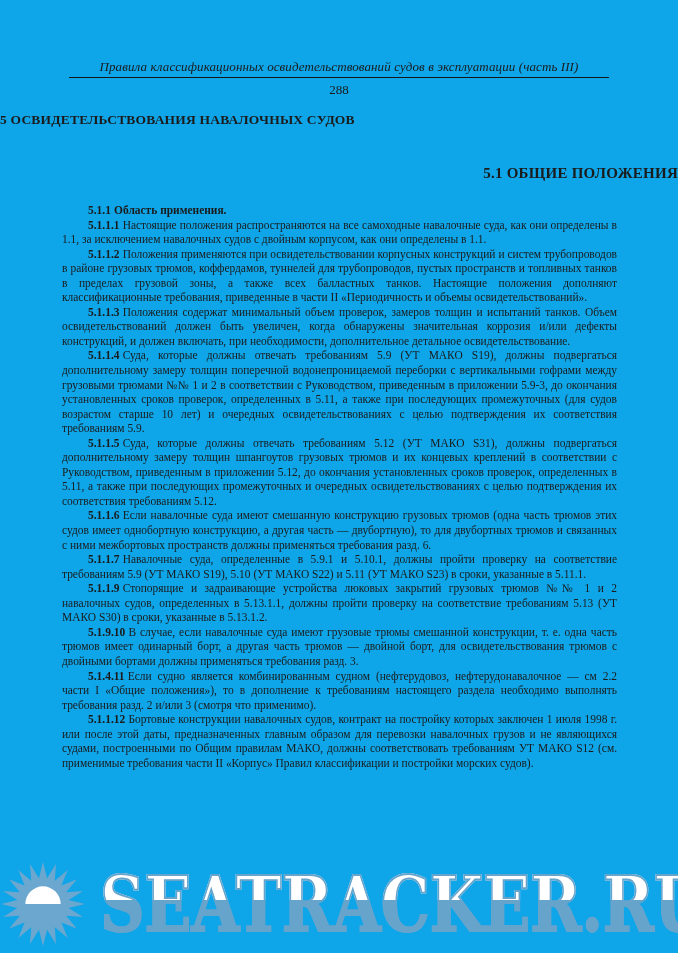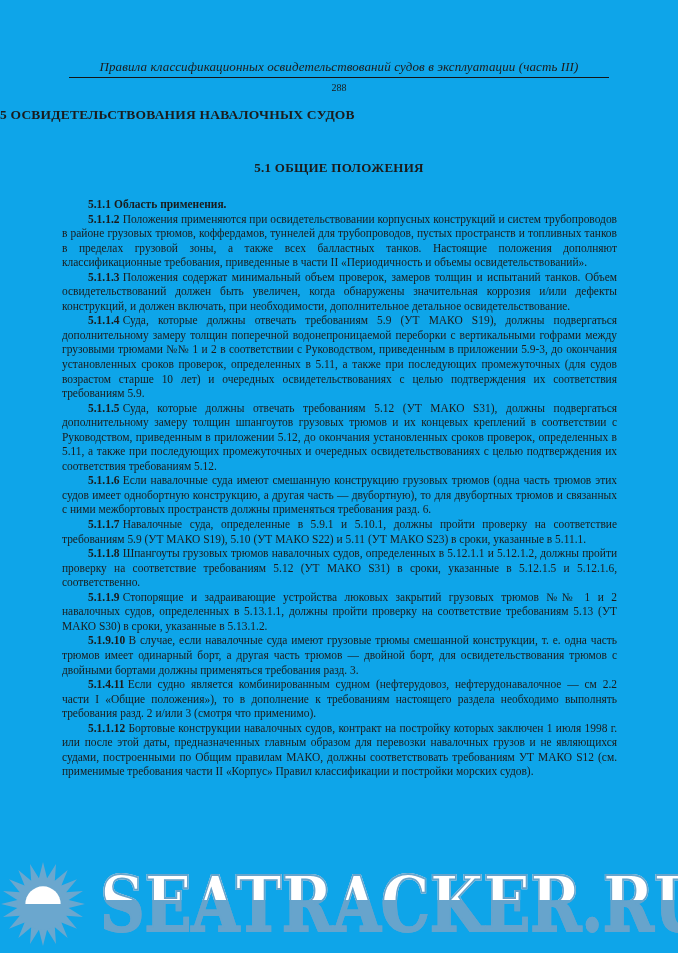--- a/index.html
+++ b/index.html
@@ -18,33 +18,33 @@
     font-size:13px;
     letter-spacing:.1px;
   }
   .rh-rule{
     width:540px;
     margin:2px auto 0;
     border-bottom:1.6px solid #151515;
   }
   .page-number{
     text-align:center;
-    font-size:10px;
+    font-size:13px;
     margin-top:4px;
   }
   .chapter-title{
     font-weight:bold;
     font-size:13.5px;
     letter-spacing:.2px;
     margin-top:14px;
   }
   .section-heading{
-    text-align:center;
+    text-align:right;
     font-weight:bold;
-    font-size:13px;
+    font-size:15px;
     letter-spacing:.25px;
     margin-top:37px;
   }
   .body-text{
     margin:21px 61px 0 62px;
     text-align:justify;
     font-size:11.45px;
     line-height:14.55px;
   }
   .para{margin:0;text-indent:26px;}
@@ -92,27 +92,27 @@
   </div>
   <div class="rh-rule"></div>
   <div class="page-number">288</div>
 
   <div class="chapter-title">5 ОСВИДЕТЕЛЬСТВОВАНИЯ НАВАЛОЧНЫХ СУДОВ</div>
 
   <div class="section-heading">5.1 ОБЩИЕ ПОЛОЖЕНИЯ</div>
 
   <div class="body-text" id="paragraphs">
       <p class="para para-heading"><span class="pnum">5.1.1</span><span>Область применения.</span></p>
+      <p class="para"><span class="pnum">5.1.1.1</span><span>Настоящие положения распространяются на все самоходные навалочные суда, как они определены в 1.1, за исключением навалочных судов с двойным корпусом, как они определены в 1.1.</span></p>
       <p class="para"><span class="pnum">5.1.1.2</span><span>Положения применяются при освидетельствовании корпусных конструкций и систем трубопроводов в районе грузовых трюмов, коффердамов, туннелей для трубопроводов, пустых пространств и топливных танков в пределах грузовой зоны, а также всех балластных танков. Настоящие положения дополняют классификационные требования, приведенные в части II «Периодичность и объемы освидетельствований».</span></p>
       <p class="para"><span class="pnum">5.1.1.3</span><span>Положения содержат минимальный объем проверок, замеров толщин и испытаний танков. Объем освидетельствований должен быть увеличен, когда обнаружены значительная коррозия и/или дефекты конструкций, и должен включать, при необходимости, дополнительное детальное освидетельствование.</span></p>
       <p class="para"><span class="pnum">5.1.1.4</span><span>Суда, которые должны отвечать требованиям 5.9 (УТ МАКО S19), должны подвергаться дополнительному замеру толщин поперечной водонепроницаемой переборки с вертикальными гофрами между грузовыми трюмами №№ 1 и 2 в соответствии с Руководством, приведенным в приложении 5.9-3, до окончания установленных сроков проверок, определенных в 5.11, а также при последующих промежуточных (для судов возрастом старше 10 лет) и очередных освидетельствованиях с целью подтверждения их соответствия требованиям 5.9.</span></p>
       <p class="para"><span class="pnum">5.1.1.5</span><span>Суда, которые должны отвечать требованиям 5.12 (УТ МАКО S31), должны подвергаться дополнительному замеру толщин шпангоутов грузовых трюмов и их концевых креплений в соответствии с Руководством, приведенным в приложении 5.12, до окончания установленных сроков проверок, определенных в 5.11, а также при последующих промежуточных и очередных освидетельствованиях с целью подтверждения их соответствия требованиям 5.12.</span></p>
       <p class="para"><span class="pnum">5.1.1.6</span><span>Если навалочные суда имеют смешанную конструкцию грузовых трюмов (одна часть трюмов этих судов имеет однобортную конструкцию, а другая часть — двубортную), то для двубортных трюмов и связанных с ними межбортовых пространств должны применяться требования разд. 6.</span></p>
       <p class="para"><span class="pnum">5.1.1.7</span><span>Навалочные суда, определенные в 5.9.1 и 5.10.1, должны пройти проверку на соответствие требованиям 5.9 (УТ МАКО S19), 5.10 (УТ МАКО S22) и 5.11 (УТ МАКО S23) в сроки, указанные в 5.11.1.</span></p>
-      <p class="para"><span class="pnum">5.1.1.8</span><span>Шпангоуты грузовых трюмов навалочных судов, определенных в 5.12.1.1 и 5.12.1.2, должны пройти проверку на соответствие требованиям 5.12 (УТ МАКО S31) в сроки, указанные в 5.12.1.5 и 5.12.1.6, соответственно.</span></p>
       <p class="para"><span class="pnum">5.1.1.9</span><span>Стопорящие и задраивающие устройства люковых закрытий грузовых трюмов №№ 1 и 2 навалочных судов, определенных в 5.13.1.1, должны пройти проверку на соответствие требованиям 5.13 (УТ МАКО S30) в сроки, указанные в 5.13.1.2.</span></p>
       <p class="para"><span class="pnum">5.1.9.10</span><span>В случае, если навалочные суда имеют грузовые трюмы смешанной конструкции, т. е. одна часть трюмов имеет одинарный борт, а другая часть трюмов — двойной борт, для освидетельствования трюмов с двойными бортами должны применяться требования разд. 3.</span></p>
       <p class="para"><span class="pnum">5.1.4.11</span><span>Если судно является комбинированным судном (нефтерудовоз, нефтерудонавалочное — см 2.2 части I «Общие положения»), то в дополнение к требованиям настоящего раздела необходимо выполнять требования разд. 2 и/или 3 (смотря что применимо).</span></p>
       <p class="para"><span class="pnum">5.1.1.12</span><span>Бортовые конструкции навалочных судов, контракт на постройку которых заключен 1 июля 1998 г. или после этой даты, предназначенных главным образом для перевозки навалочных грузов и не являющихся судами, построенными по Общим правилам МАКО, должны соответствовать требованиям УТ МАКО S12 (см. применимые требования части II «Корпус» Правил классификации и постройки морских судов).</span></p>
     </div>
 
   <div class="watermark">
     <svg class="sun" viewBox="0 0 100 100" aria-hidden="true">
       <polygon id="sun-rays" fill="#6ba7ce" points="50.00,0.00 54.85,19.38 65.45,2.45 64.07,22.38 79.39,9.55 71.92,28.08 90.45,20.61 77.62,35.93 97.55,34.55 80.62,45.15 100.00,50.00 80.62,54.85 97.55,65.45 77.62,64.07 90.45,79.39 71.92,71.92 79.39,90.45 64.07,77.62 65.45,97.55 54.85,80.62 50.00,100.00 45.15,80.62 34.55,97.55 35.93,77.62 20.61,90.45 28.08,71.92 9.55,79.39 22.38,64.07 2.45,65.45 19.38,54.85 0.00,50.00 19.38,45.15 2.45,34.55 22.38,35.93 9.55,20.61 28.08,28.08 20.61,9.55 35.93,22.38 34.55,2.45 45.15,19.38"></polygon>
       <circle cx="50" cy="50" r="30.5" fill="#6ba7ce"></circle>

